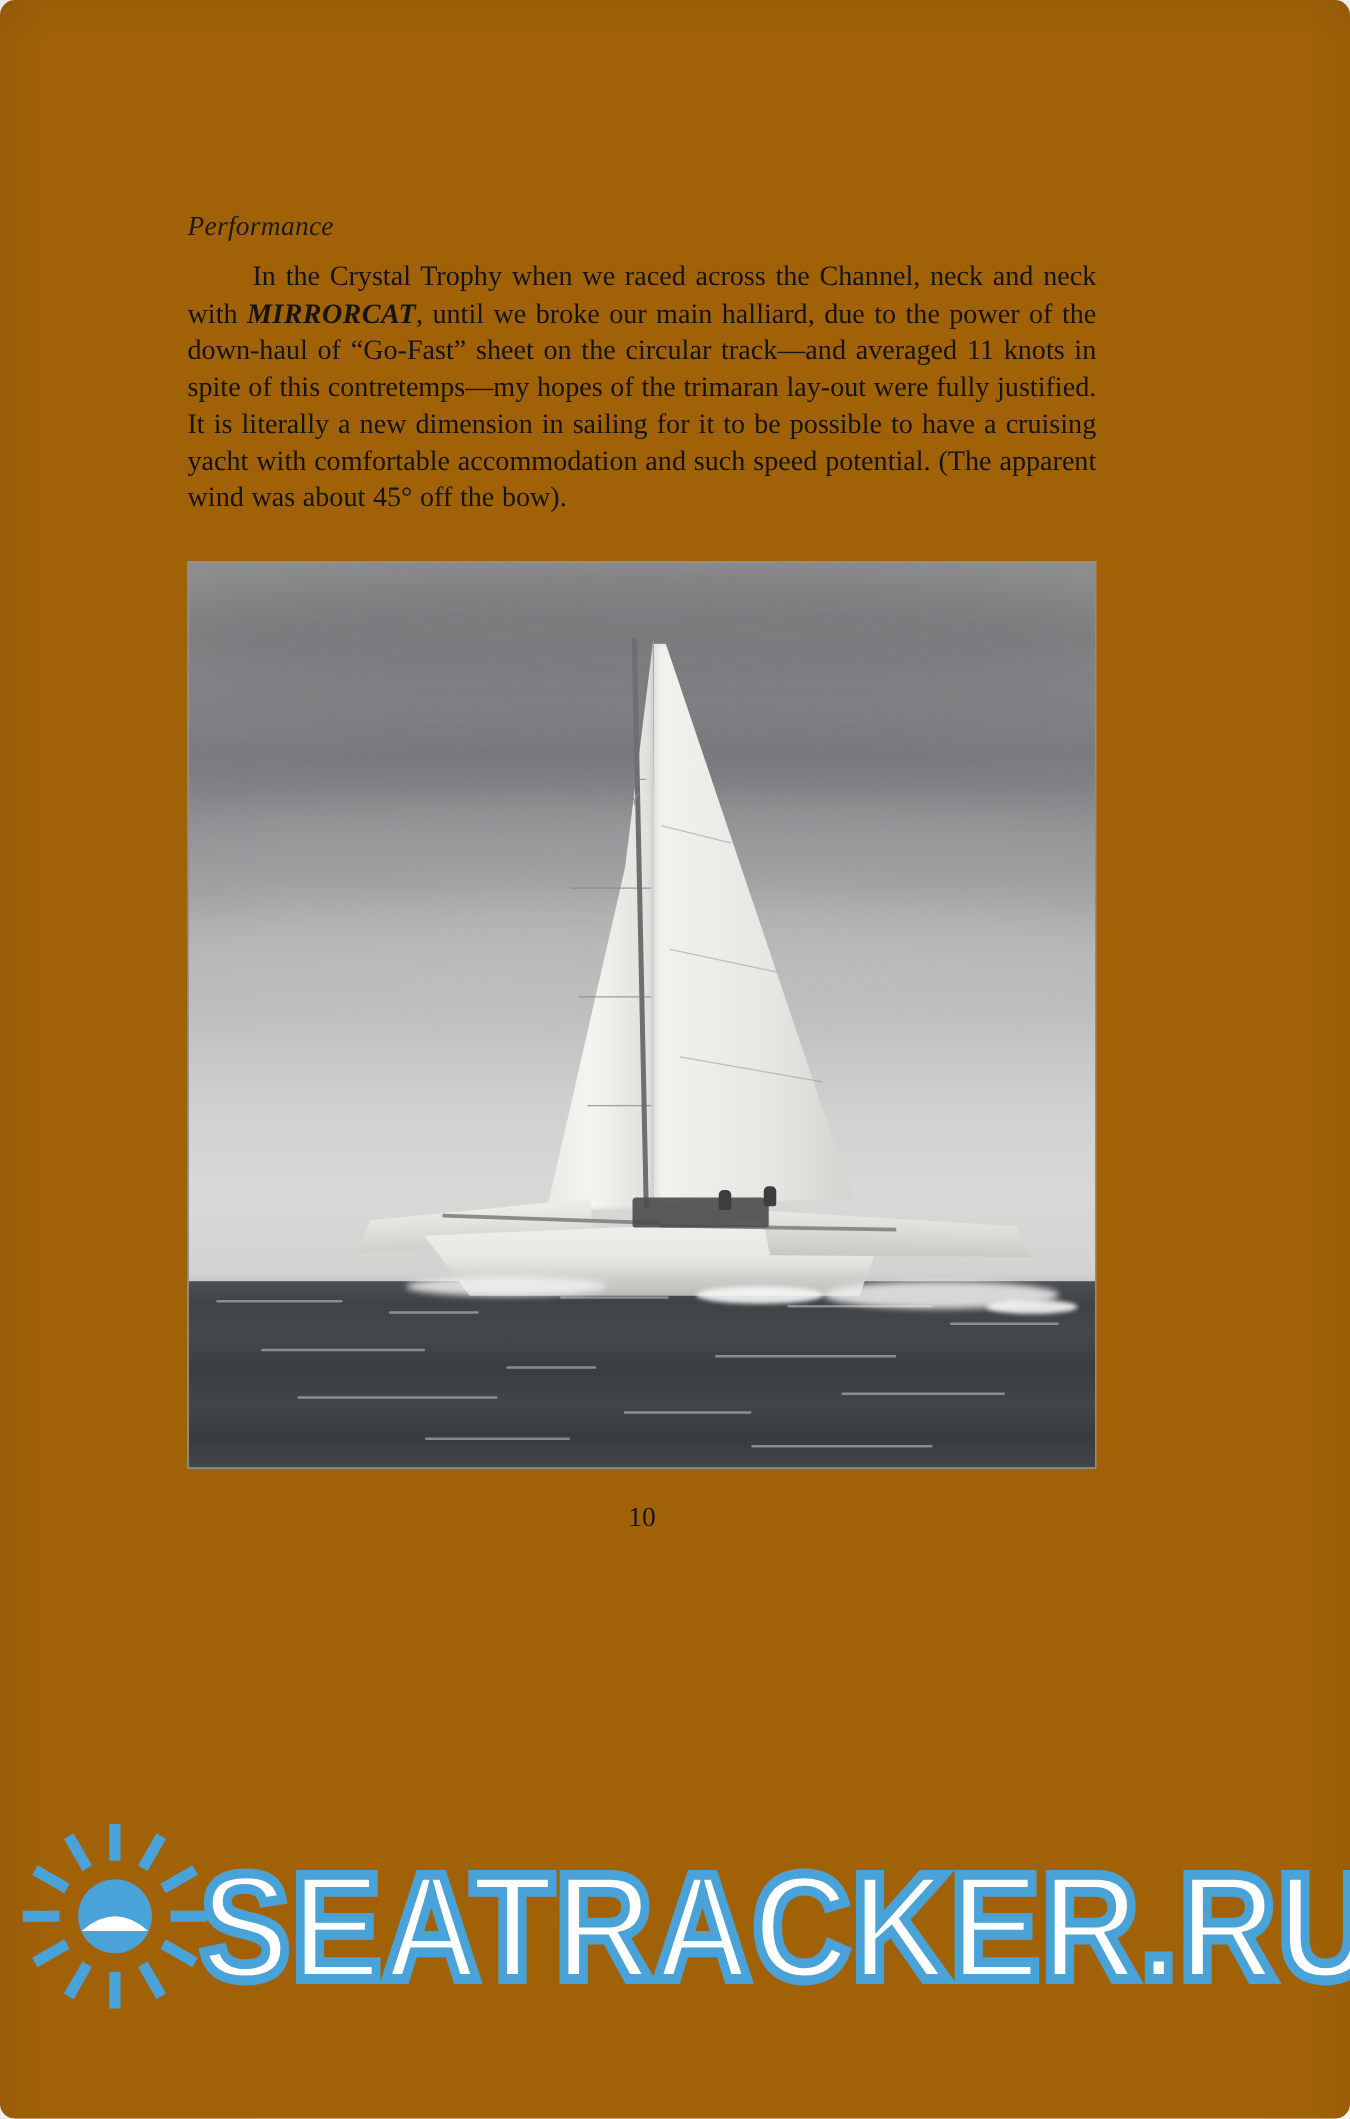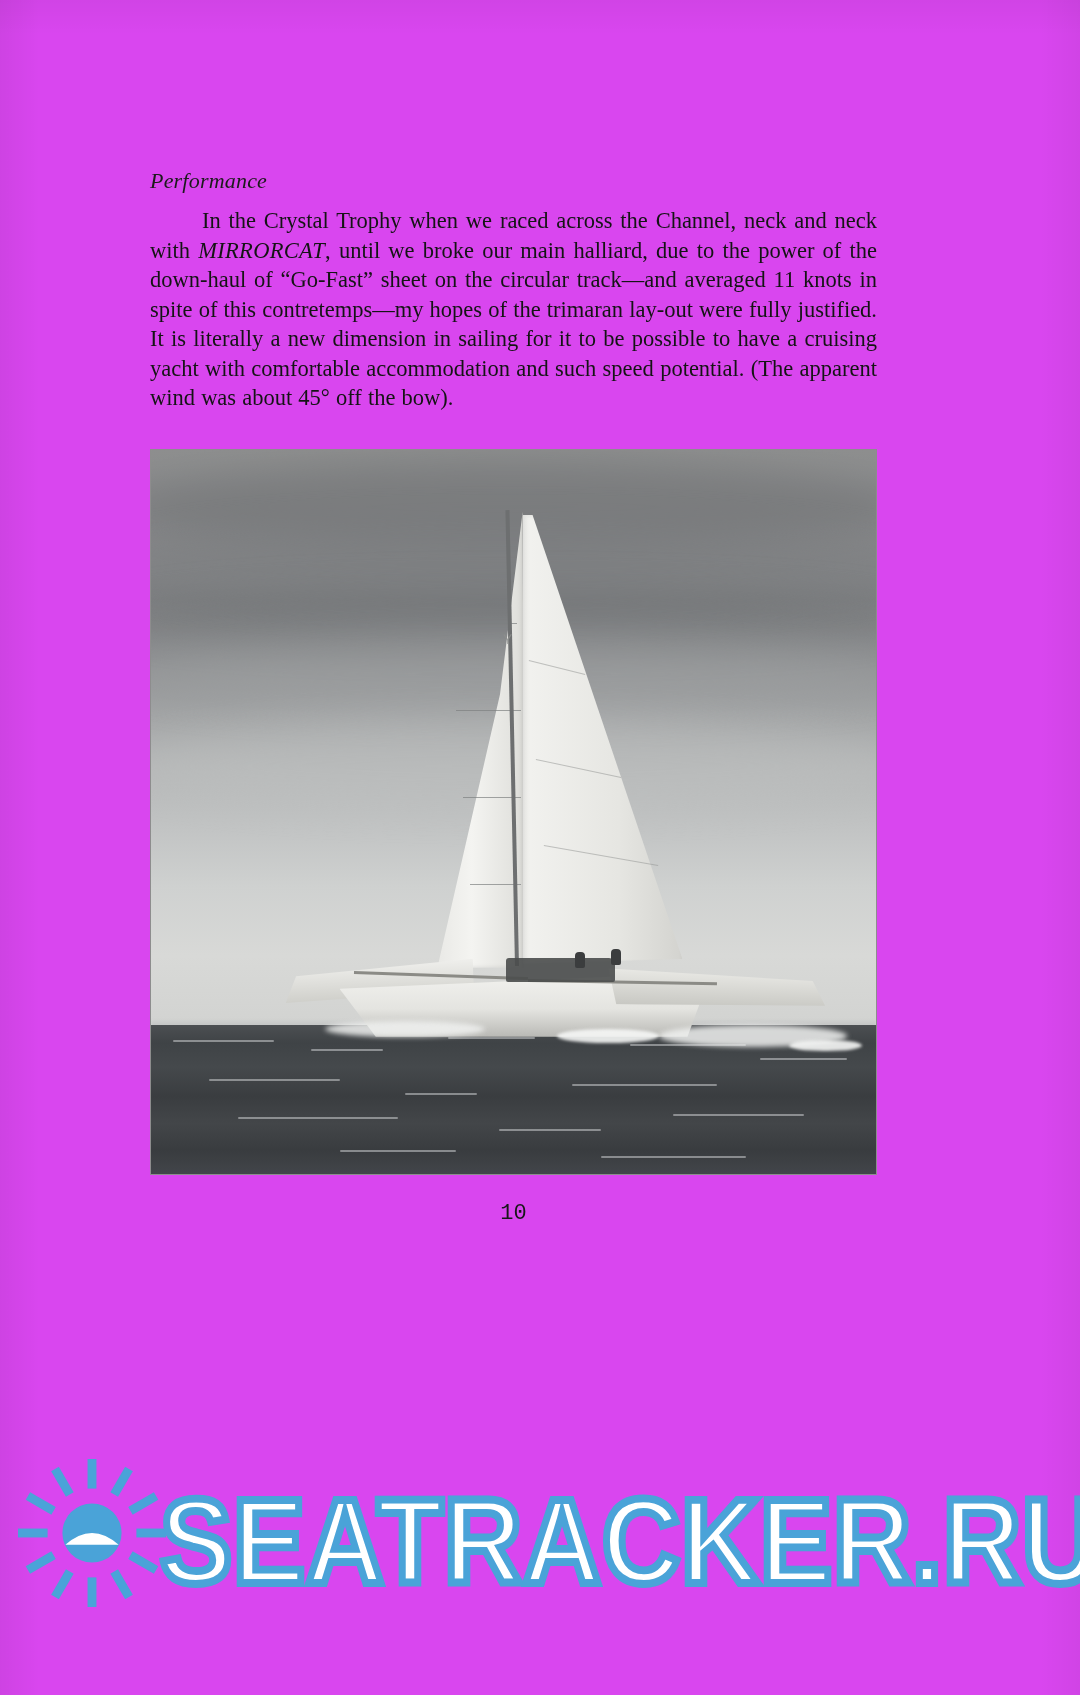--- a/index.html
+++ b/index.html
@@ -14,21 +14,22 @@
     font-family: "Liberation Serif", serif;
     overflow: hidden;
   }
 
   
   #page {
     position: absolute;
     left: 0; top: 0;
     width: 1080px;
     height: 1695px;
-    background: #d946ef;
+    background: #a16207;
+    border-radius: 12px;
   }
 
   
   #page::before {
     content: "";
     position: absolute;
     left: 0; top: 0; right: 0; bottom: 0;
     background:
       linear-gradient(to right, rgba(0,0,0,0.05) 0px, rgba(0,0,0,0.0) 40px),
       linear-gradient(to left, rgba(0,0,0,0.04) 0px, rgba(0,0,0,0.0) 40px),
@@ -56,21 +57,21 @@
     line-height: 29.5px;
     color: #141414;
     text-align: justify;
     margin: 0;
     text-indent: 52px;
     word-spacing: 0.5px;
   }
 
   .body-par em.title-italic {
     font-style: italic;
-    font-weight: 400;
+    font-weight: 700;
     letter-spacing: 0.3px;
     margin-top: 48px;
   }
 
   
   .figure {
     margin: 36px 0 0 0;
     width: 727px;
   }
   .photo {
@@ -274,21 +275,20 @@
 
   .after-figure {
     margin-top: 38px;
   }
 
   .page-number {
     text-align: center;
     font-size: 22px;
     color: #171717;
     margin-top: 26px;
-    font-family: Liberation Mono, monospace;
   }
 
   
   #watermark {
     position: absolute;
     left: 0;
     bottom: 0;
     width: 864px;
     height: 246px;
     pointer-events: none;

